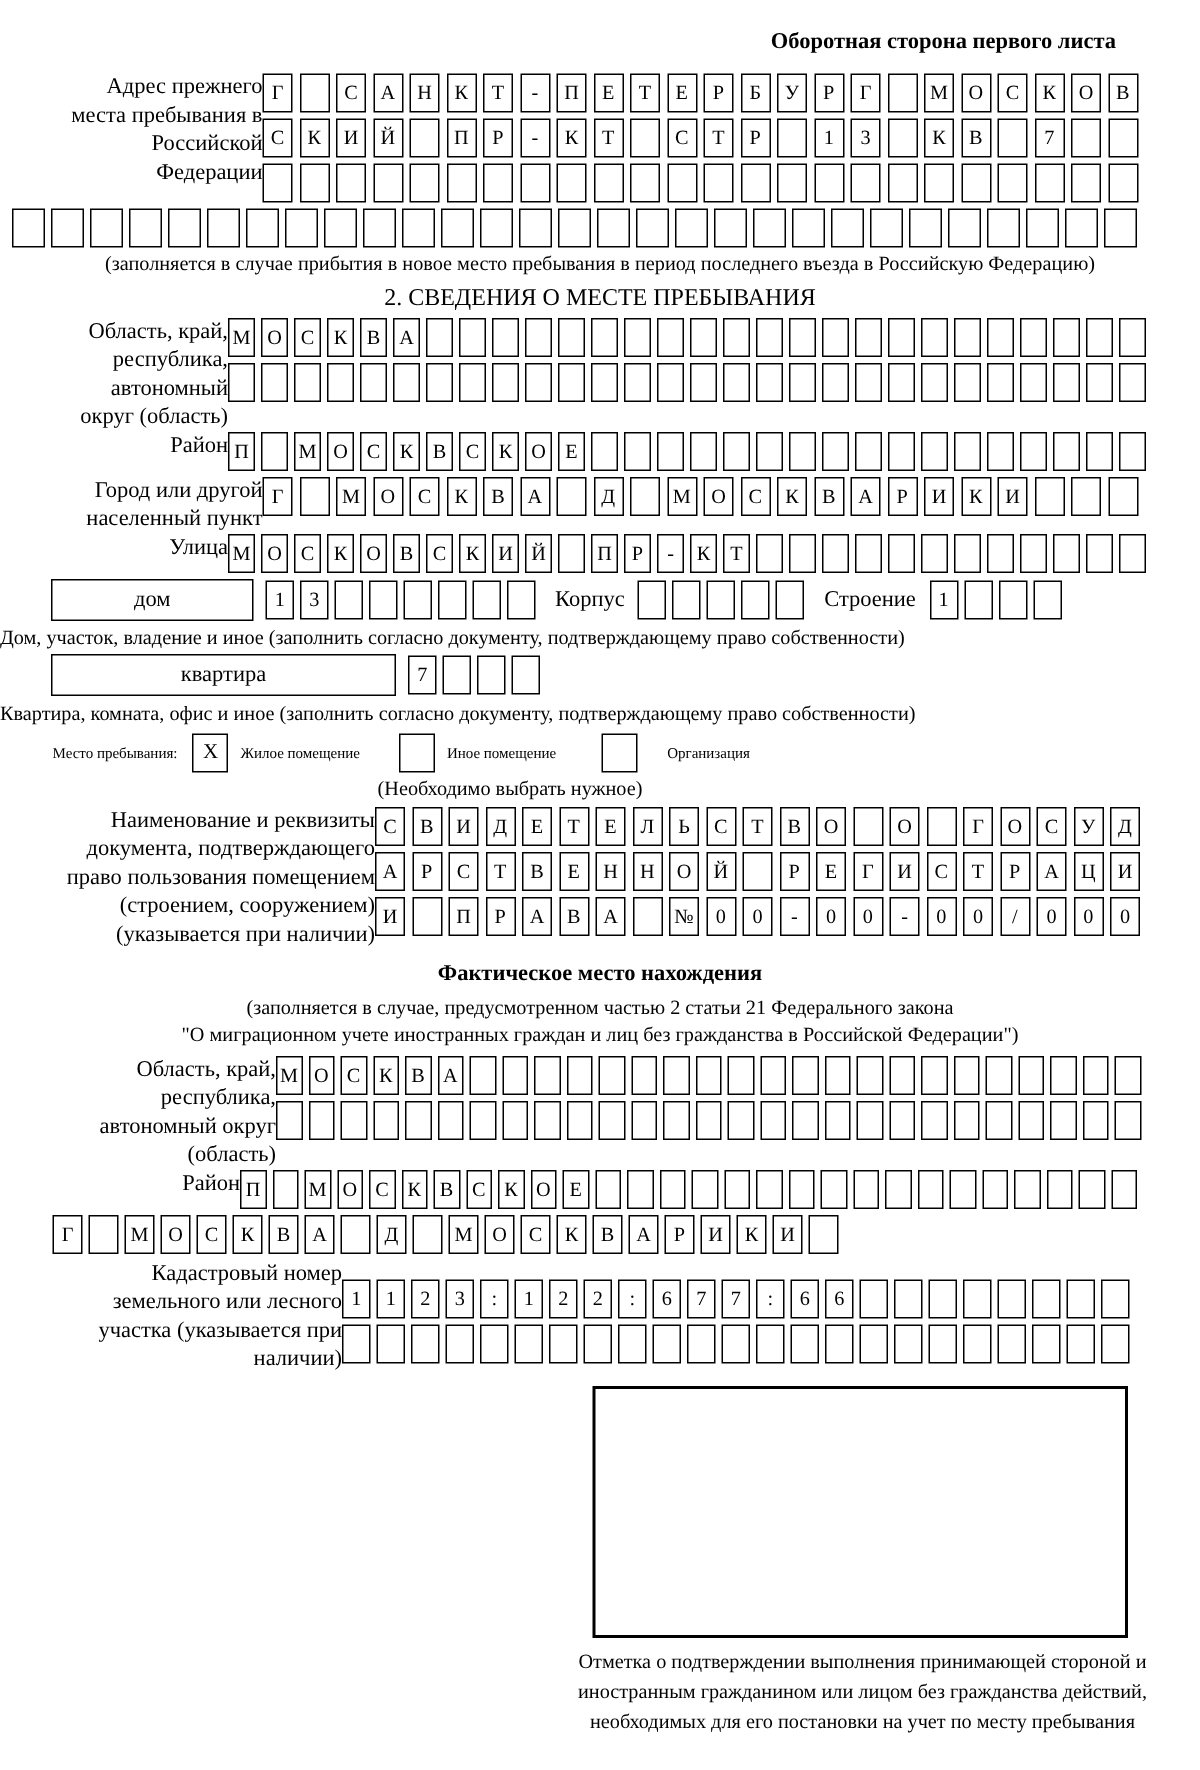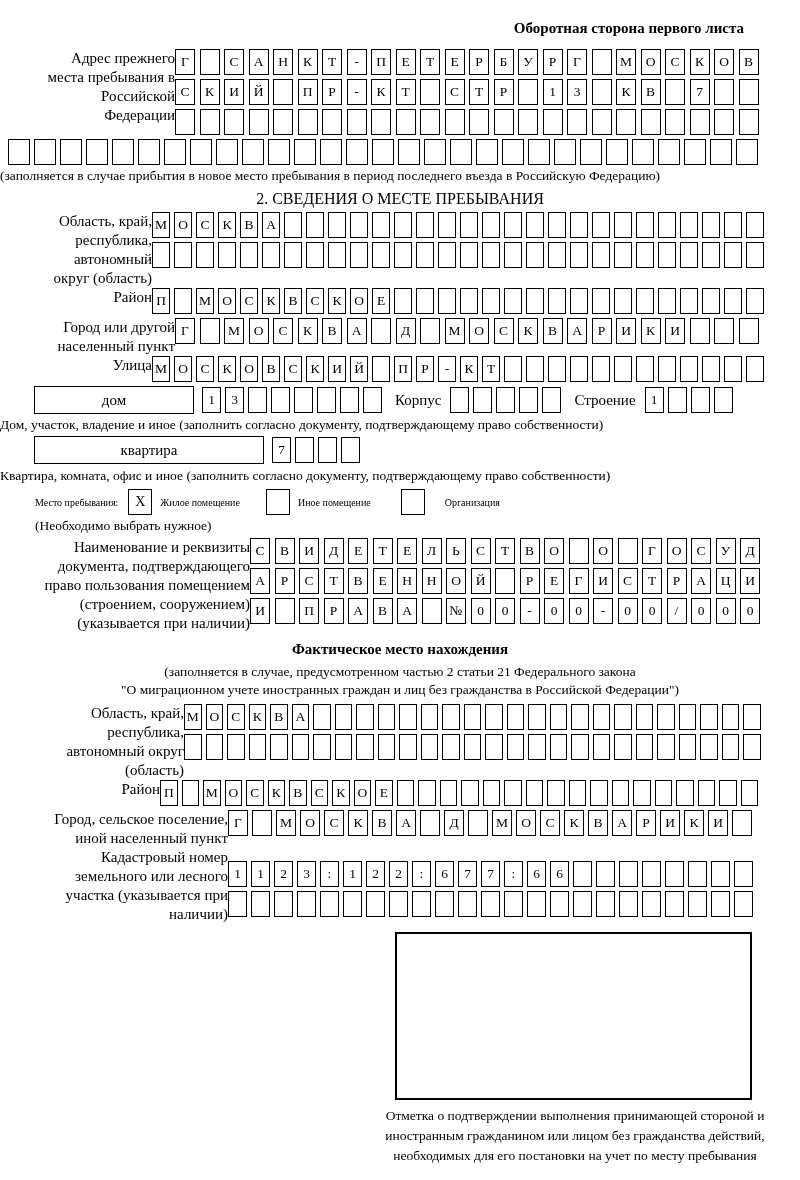--- a/index.html
+++ b/index.html
@@ -21,21 +21,21 @@
     display:flex;align-items:center;justify-content:center;
     font-size:13.5px;margin-right:4px;
   }
   .p245 .cell{width:20px;margin-right:4.5px;}
   .p26  .cell{width:22px;margin-right:4px;}
   .p22  .cell{width:18px;margin-right:4px;}
   .p215 .cell{width:17.5px;margin-right:4px;}
   .p24  .cell{width:20px;margin-right:4px;}
   .p23  .cell{width:19px;margin-right:4px;}
   .cap{font-size:13.5px;line-height:17px;}
-  .center{}
+  .center{text-align:center;}
   .sec-title{text-align:center;font-weight:normal;font-size:16px;margin:6px 0 4px;}
   .sub-title{text-align:center;font-weight:bold;font-size:15px;margin:8px 0 5px;}
   .named-rect{
     height:28px;border:1.5px solid #000;box-sizing:border-box;flex:none;
     display:flex;align-items:center;justify-content:center;font-size:15px;
   }
   .inl{font-size:15px;line-height:28px;padding:0 9px;flex:none;white-space:nowrap;}
   .chk{
     width:24px;height:26px;border:1.5px solid #000;box-sizing:border-box;flex:none;
     display:flex;align-items:center;justify-content:center;font-size:14px;
@@ -331,21 +331,21 @@
       <div class="cell"></div>
       <div class="cell"></div>
       <div class="cell"></div>
       <div class="cell"></div>
       <div class="cell"></div>
       <div class="cell"></div>
     </div>
 </div>
 
 <div class="frow ml34 mt4">
-  <div class="named-rect" style="width:160px;">дом</div>
+  <div class="named-rect" style="width:135px;">дом</div>
   <div class="cells p23 ml8" style="margin-top:1px;">
       <div class="cell">1</div>
       <div class="cell">3</div>
       <div class="cell"></div>
       <div class="cell"></div>
       <div class="cell"></div>
       <div class="cell"></div>
       <div class="cell"></div>
       <div class="cell"></div>
     </div>
@@ -560,21 +560,20 @@
       <div class="cell"></div>
       <div class="cell"></div>
       <div class="cell"></div>
       <div class="cell"></div>
       <div class="cell"></div>
       <div class="cell"></div>
     </div>
 </div>
 
 <div class="frow ml35">
-  <div class="lbl w195">Город, сельское поселение, иной населенный пункт</div>
   <div class="cells p24 mb4">
       <div class="cell">Г</div>
       <div class="cell"></div>
       <div class="cell">М</div>
       <div class="cell">О</div>
       <div class="cell">С</div>
       <div class="cell">К</div>
       <div class="cell">В</div>
       <div class="cell">А</div>
       <div class="cell"></div>

